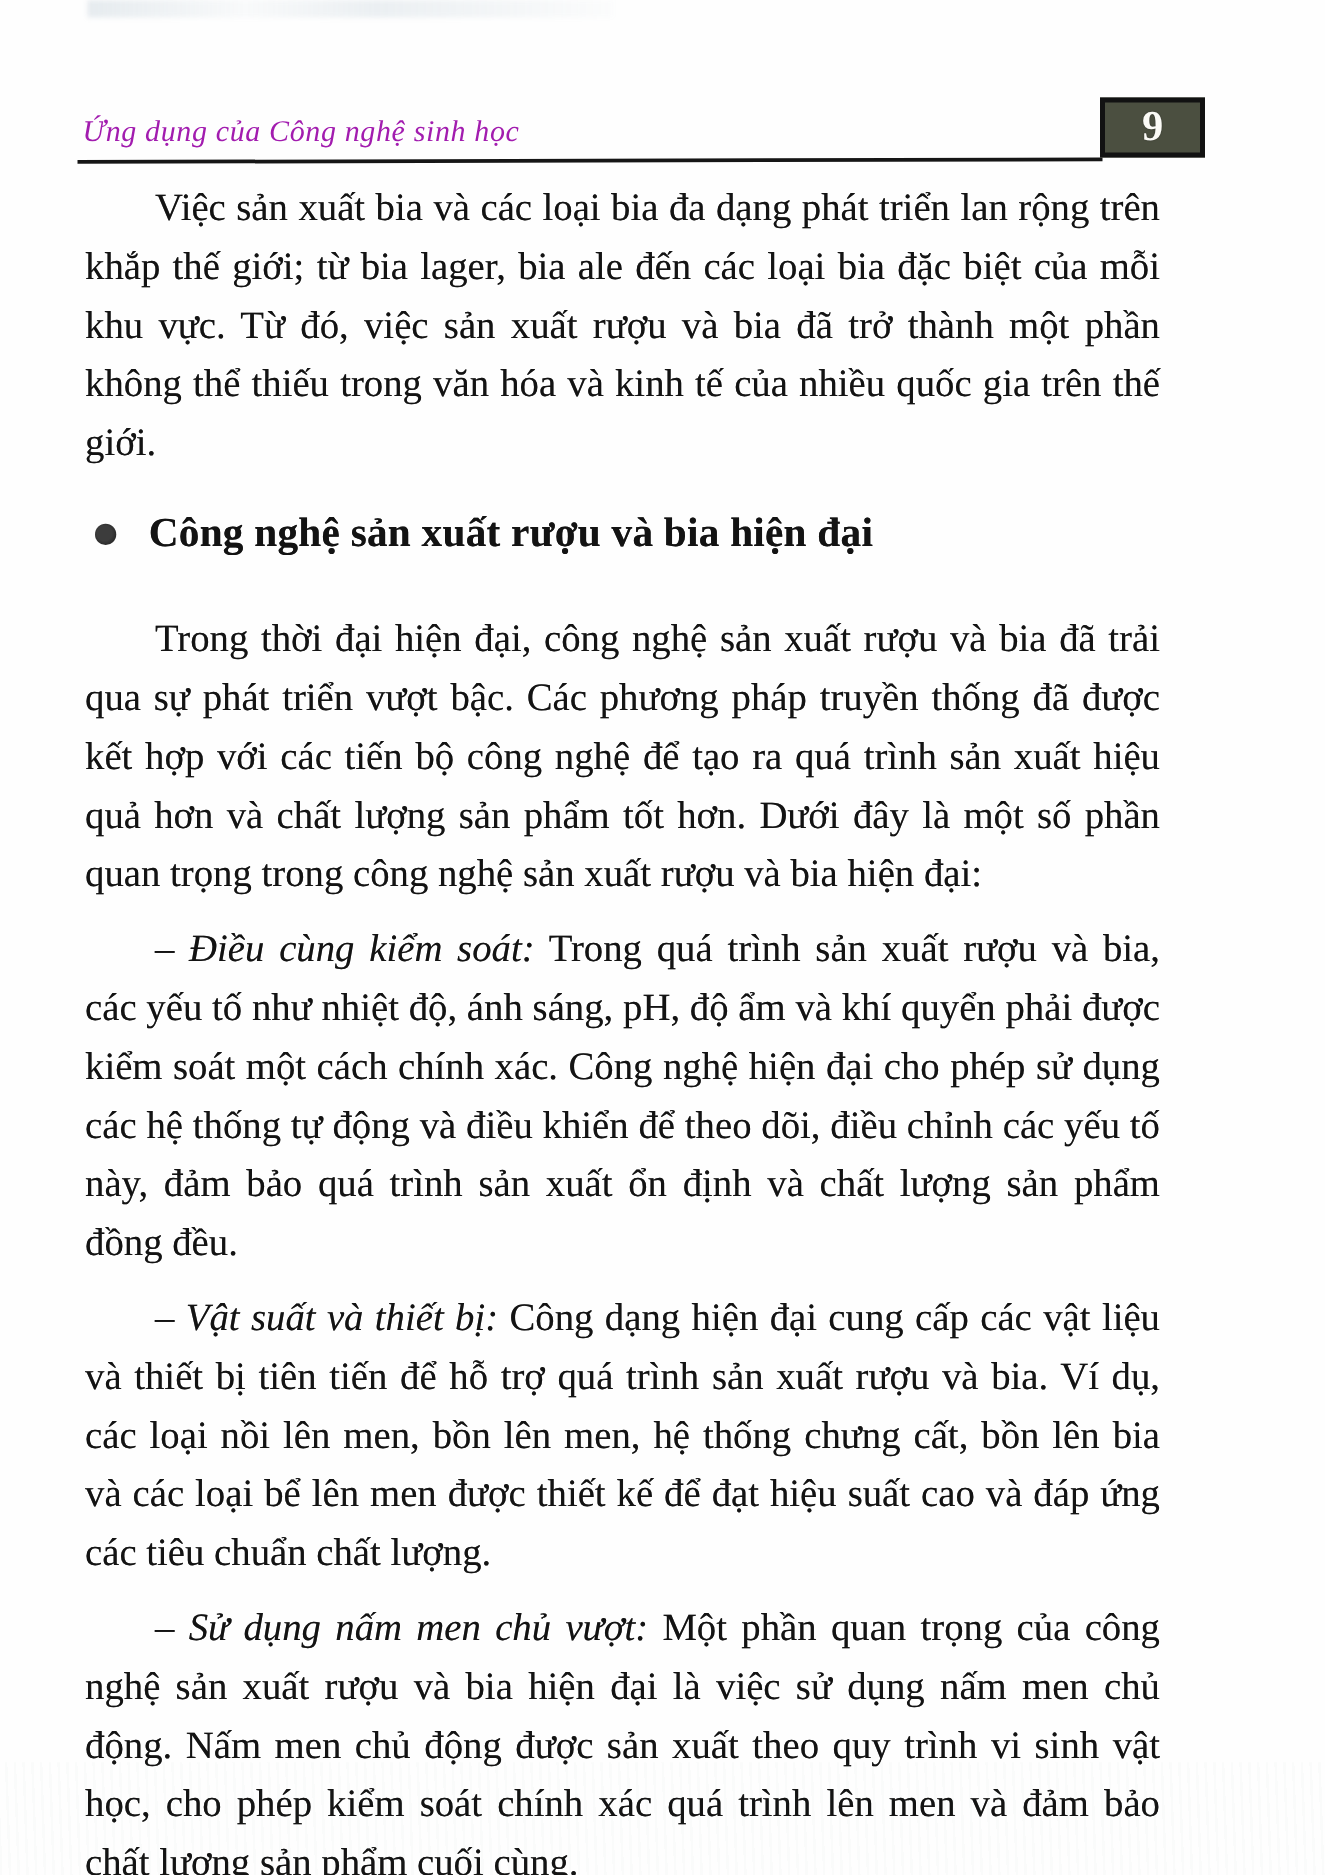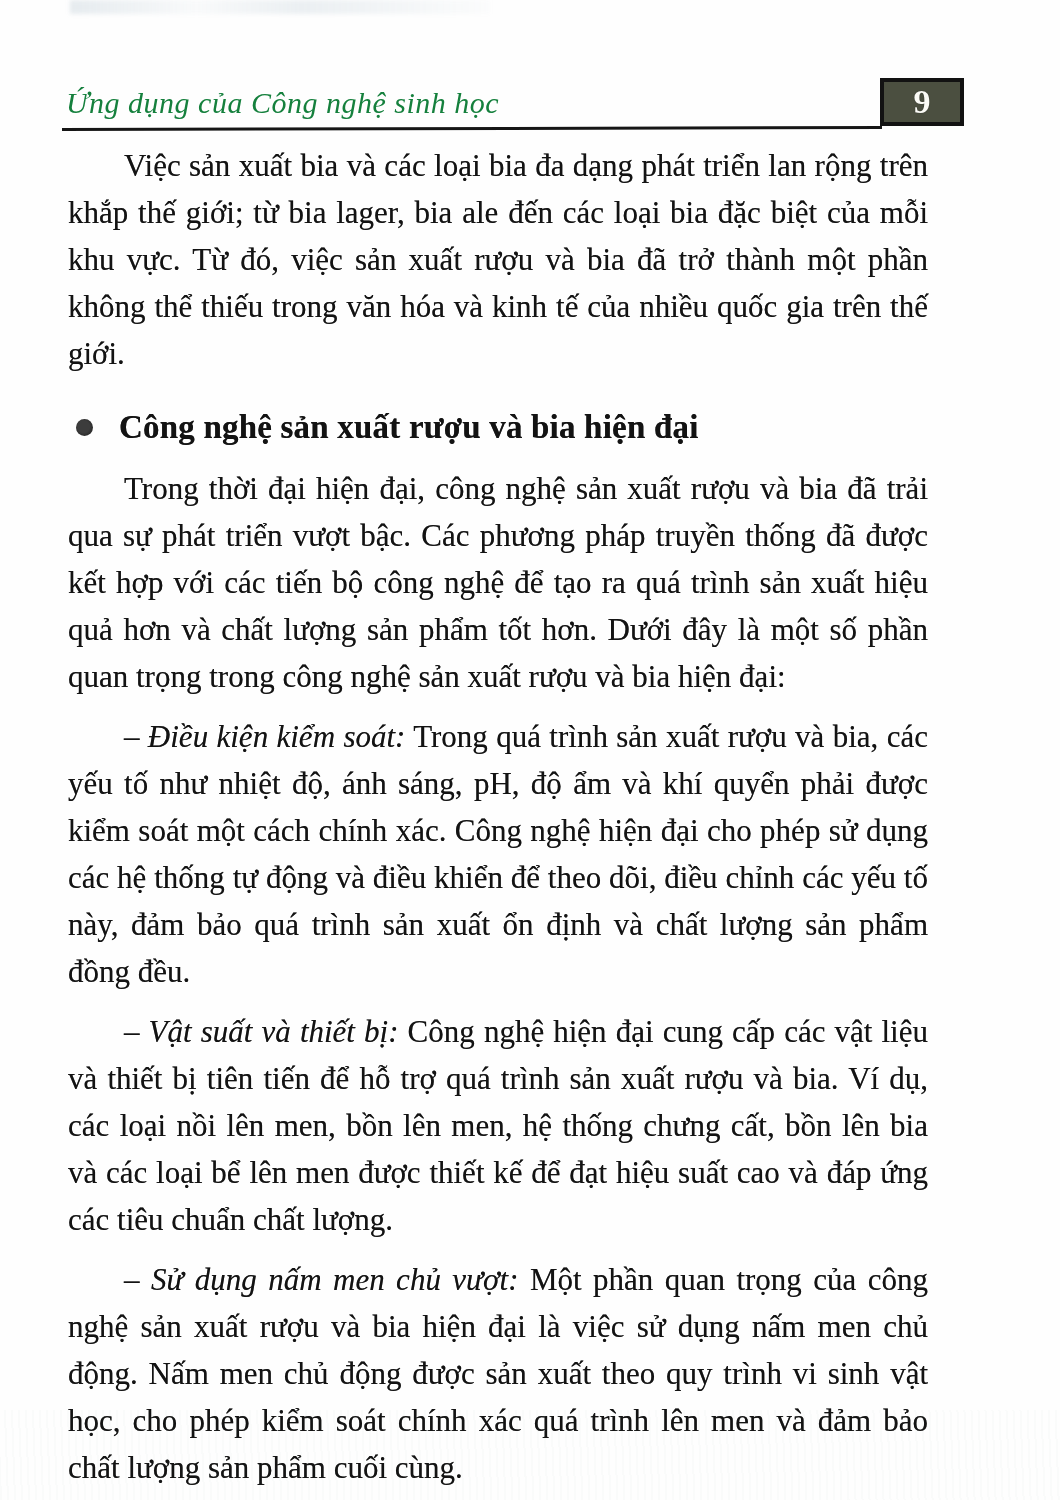--- a/index.html
+++ b/index.html
@@ -45,24 +45,24 @@
     top: 78px;
     left: 62px;
     right: 96px;
     height: 52px;
   }
   .header-title {
     position: absolute;
     left: 4px;
     bottom: 10px;
     font-style: italic;
-    font-size: 30px;
+    font-size: 24px;
     letter-spacing: 0.5px;
     white-space: nowrap;
-    color: #15803d;
+    color: #a21caf;
   }
   .header-rule {
     position: absolute;
     left: 0;
     right: 82px;
     bottom: 0;
     height: 0;
     border-bottom: 3px solid #161616;
     transform: rotate(-0.15deg);
   }
@@ -99,21 +99,21 @@
   }
   .content p {
     margin: 0 16px 13px 0;
     text-indent: 56px;
     
     text-shadow: 0 0 0.4px rgba(0,0,0,0.55);
   }
   .section-heading {
     display: flex;
     align-items: baseline;
-    margin: 27px 0 14px 0;
+    margin: 27px 0 36px 0;
     text-align: center;
   }
   .bullet-icon {
     width: 17px;
     height: 17px;
     border-radius: 50%;
     background: radial-gradient(circle at 45% 45%, #3c3c3c 0 45%, #171717 100%);
     margin: 0 26px 0 8px;
     align-self: center;
     flex: 0 0 auto;
@@ -147,23 +147,23 @@
 
     <p>Việc sản xuất bia và các loại bia đa dạng phát triển lan rộng trên khắp thế giới; từ bia lager, bia ale đến các loại bia đặc biệt của mỗi khu vực. Từ đó, việc sản xuất rượu và bia đã trở thành một phần không thể thiếu trong văn hóa và kinh tế của nhiều quốc gia trên thế giới.</p>
 
     <div class="section-heading">
       <span class="bullet-icon"></span>
       <span class="section-heading-text">Công nghệ sản xuất rượu và bia hiện đại</span>
     </div>
 
     <p>Trong thời đại hiện đại, công nghệ sản xuất rượu và bia đã trải qua sự phát triển vượt bậc. Các phương pháp truyền thống đã được kết hợp với các tiến bộ công nghệ để tạo ra quá trình sản xuất hiệu quả hơn và chất lượng sản phẩm tốt hơn. Dưới đây là một số phần quan trọng trong công nghệ sản xuất rượu và bia hiện đại:</p>
 
-    <p><span class="lead-italic">– Điều kiện kiểm soát:</span><span> Trong quá trình sản xuất rượu và bia, các yếu tố như nhiệt độ, ánh sáng, pH, độ ẩm và khí quyển phải được kiểm soát một cách chính xác. Công nghệ hiện đại cho phép sử dụng các hệ thống tự động và điều khiển để theo dõi, điều chỉnh các yếu tố này, đảm bảo quá trình sản xuất ổn định và chất lượng sản phẩm đồng đều.</span></p>
+    <p><span class="lead-italic">– Điều cùng kiểm soát:</span><span> Trong quá trình sản xuất rượu và bia, các yếu tố như nhiệt độ, ánh sáng, pH, độ ẩm và khí quyển phải được kiểm soát một cách chính xác. Công nghệ hiện đại cho phép sử dụng các hệ thống tự động và điều khiển để theo dõi, điều chỉnh các yếu tố này, đảm bảo quá trình sản xuất ổn định và chất lượng sản phẩm đồng đều.</span></p>
 
-    <p><span class="lead-italic">– Vật suất và thiết bị:</span><span> Công nghệ hiện đại cung cấp các vật liệu và thiết bị tiên tiến để hỗ trợ quá trình sản xuất rượu và bia. Ví dụ, các loại nồi lên men, bồn lên men, hệ thống chưng cất, bồn lên bia và các loại bể lên men được thiết kế để đạt hiệu suất cao và đáp ứng các tiêu chuẩn chất lượng.</span></p>
+    <p><span class="lead-italic">– Vật suất và thiết bị:</span><span> Công dạng hiện đại cung cấp các vật liệu và thiết bị tiên tiến để hỗ trợ quá trình sản xuất rượu và bia. Ví dụ, các loại nồi lên men, bồn lên men, hệ thống chưng cất, bồn lên bia và các loại bể lên men được thiết kế để đạt hiệu suất cao và đáp ứng các tiêu chuẩn chất lượng.</span></p>
 
     <p><span class="lead-italic">– Sử dụng nấm men chủ vượt:</span><span> Một phần quan trọng của công nghệ sản xuất rượu và bia hiện đại là việc sử dụng nấm men chủ động. Nấm men chủ động được sản xuất theo quy trình vi sinh vật học, cho phép kiểm soát chính xác quá trình lên men và đảm bảo chất lượng sản phẩm cuối cùng.</span></p>
 
   </div>
 
   <div class="artifact-bottom"></div>
 
 </div>
 
 </body></html>

